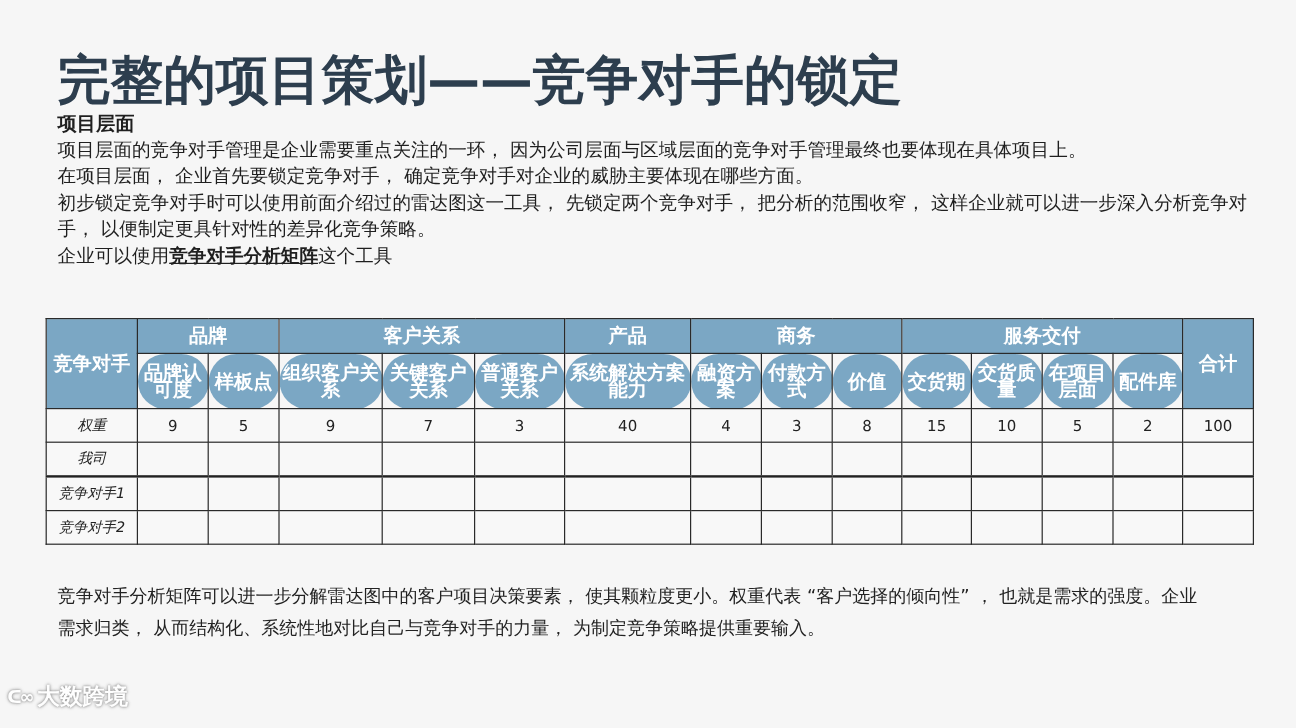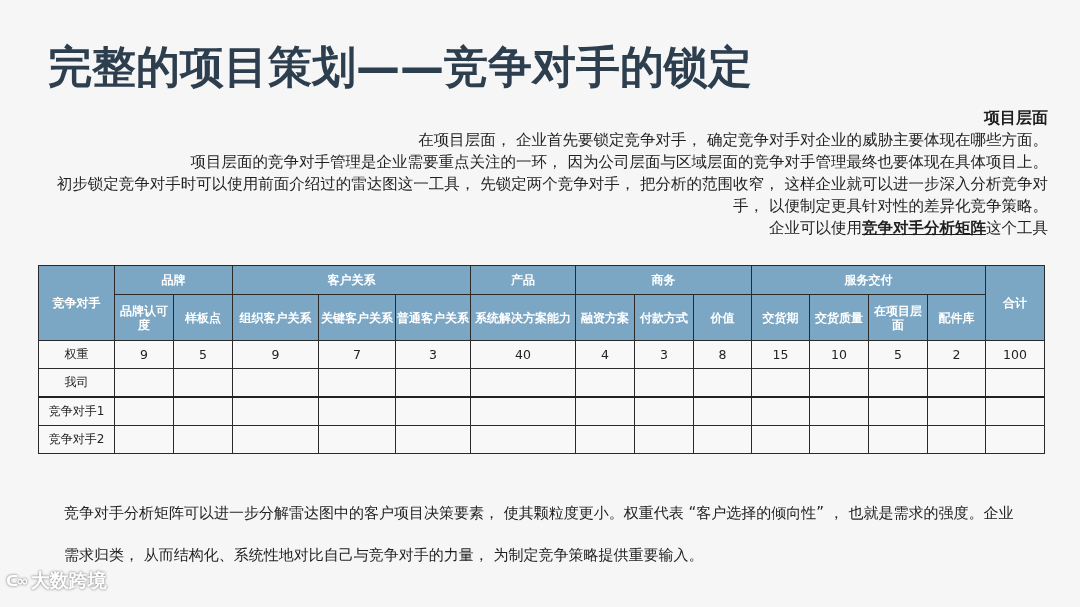--- a/index.html
+++ b/index.html
@@ -9,67 +9,67 @@
     font-family: "DejaVu Sans", "Liberation Sans", sans-serif;
     color: #1f1f1f;
     position: relative;
   }
   .title {
     position: absolute; left: 48px; top: 38px;
     font-size: 44px; font-weight: bold; color: #2d3e4e;
     letter-spacing: 0px; white-space: nowrap;
   }
   .section {
-    position: absolute; left: 48px; top: 107px; width: 1000px;
-    font-size: 15.5px; line-height: 22px; text-align: right;
+    position: absolute; left: 48px; top: 92px; width: 1000px;
+    font-size: 15.5px; line-height: 22px;
   }
   .section .sec-title { font-weight: bold; font-size: 16px; line-height: 22px; }
   .section p { margin: 0; }
   .section b { font-weight: bold; text-decoration: underline; }
   table.matrix {
     position: absolute; left: 38px; top: 265px;
     width: 1006px; border-collapse: collapse; table-layout: fixed;
     font-size: 12px;
   }
   table.matrix th, table.matrix td {
     border: 1px solid #2a2a2a; text-align: center; vertical-align: middle;
     padding: 0; overflow: hidden;
   }
   table.matrix th {
     background: #7ba7c4; color: #ffffff; font-weight: bold;
-    font-size: 12px; line-height: 14px;
+    font-size: 16px; line-height: 14px;
   }
   table.matrix tr.h1 th { height: 28px; }
-  table.matrix tr.h2 th { height: 45px; }
+  table.matrix tr.h2 th { height: 45px; border-radius: 23px; }
   table.matrix td { background: #f8f8f8; height: 27px; font-size: 12.5px; color: #222; }
   table.matrix tr.thick td { border-top: 2.5px solid #222; }
-  table.matrix td.rowlabel { font-size: 12px; }
+  table.matrix td.rowlabel { font-size: 12px; font-style: italic; }
   .bottom {
     position: absolute; left: 48px; top: 485px; width: 1000px;
     font-size: 15px; line-height: 25.5px; color: #222;
   }
-  .bottom p { margin: 16px; }
+  .bottom p { margin: 0; }
   .watermark {
     position: absolute; left: 6px; top: 568px;
     display: flex; align-items: center; gap: 4px;
     color: #ffffff; font-size: 19px; font-weight: bold;
     text-shadow: 0 0 2px #888, 0 0 3px #999;
     opacity: 0.9;
   }
   .watermark .logo { font-size: 15px; letter-spacing: -2px; }
 </style>
 </head>
 <body>
 
 <div class="title">完整的项目策划——竞争对手的锁定</div>
 
 <div class="section">
   <div class="sec-title">项目层面</div>
+  <p>项目层面的竞争对手管理是企业需要重点关注的一环， 因为公司层面与区域层面的竞争对手管理最终也要体现在具体项目上。</p>
   <p>在项目层面， 企业首先要锁定竞争对手， 确定竞争对手对企业的威胁主要体现在哪些方面。</p>
-  <p>项目层面的竞争对手管理是企业需要重点关注的一环， 因为公司层面与区域层面的竞争对手管理最终也要体现在具体项目上。</p>
   <p>初步锁定竞争对手时可以使用前面介绍过的雷达图这一工具， 先锁定两个竞争对手， 把分析的范围收窄， 这样企业就可以进一步深入分析竞争对手， 以便制定更具针对性的差异化竞争策略。</p>
   <p><span>企业可以使用</span><b>竞争对手分析矩阵</b><span>这个工具</span></p>
 </div>
 
 <table class="matrix">
   <colgroup>
     <col style="width:76px">
       <col style="width:59px">
       <col style="width:59px">
     <col style="width:86px">

